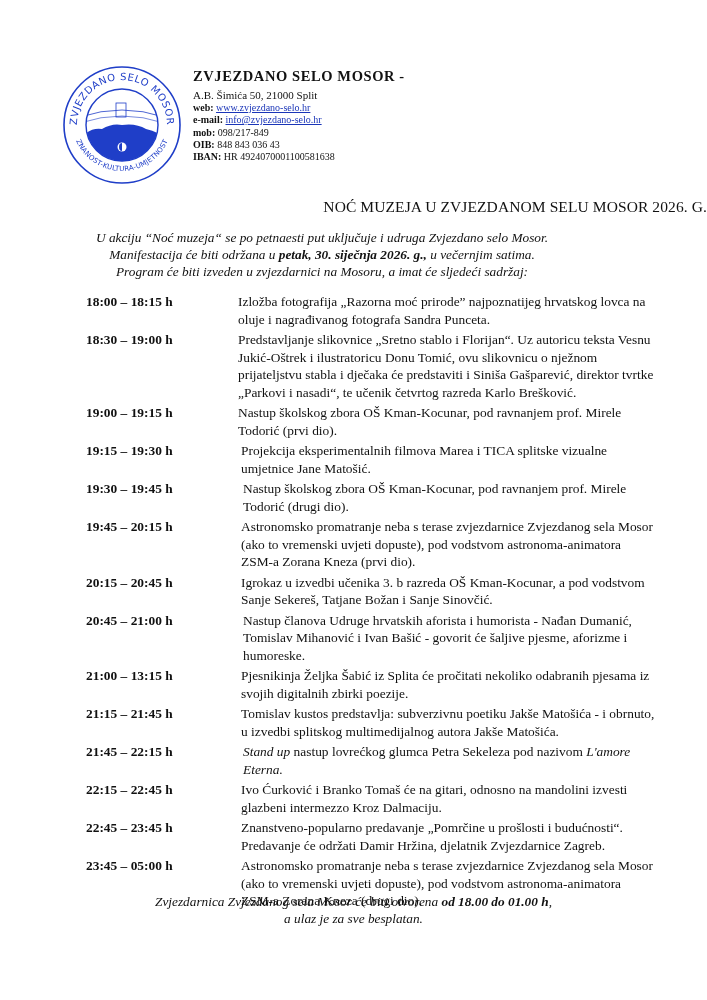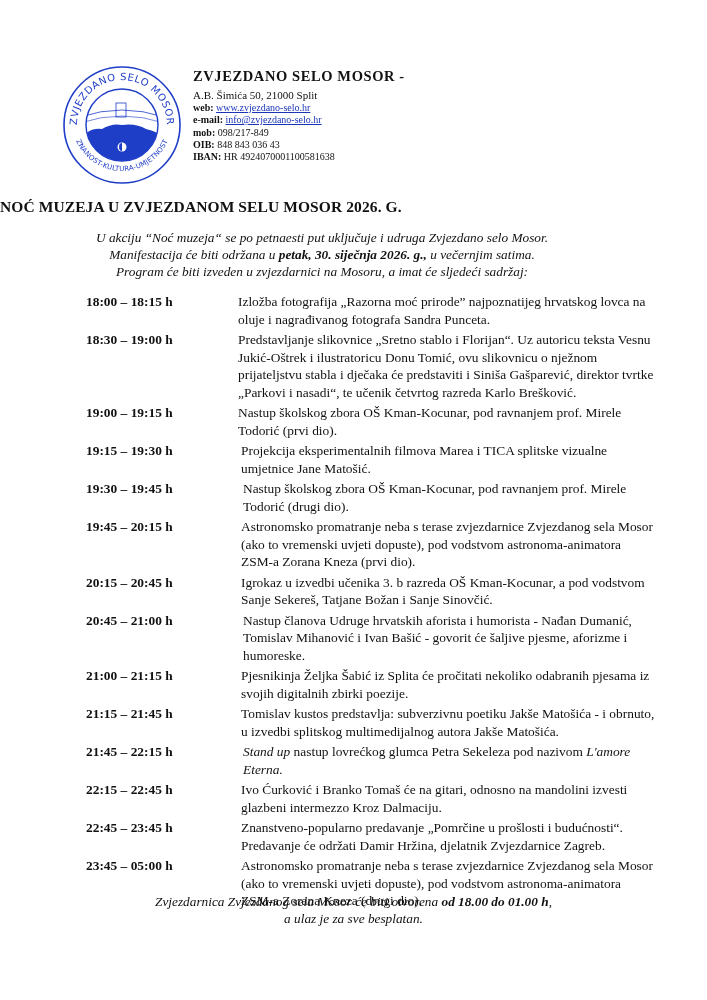--- a/index.html
+++ b/index.html
@@ -56,22 +56,22 @@
     }
     .contact a {
       color: #1a35b8;
       text-decoration: underline;
     }
     .title {
       position: absolute;
       left: 0;
       width: 707px;
       top: 198px;
-      text-align: left;
-      font-weight: bold;
+      text-align: right;
+      font-weight: normal;
       font-size: 15.5px;
       letter-spacing: 0.1px;
       margin: 0;
     }
     .intro {
       position: absolute;
       left: 0;
       width: 644px;
       top: 229px;
       text-align: center;
@@ -209,21 +209,21 @@
   </div>
   <div class="row">
     <div class="time">20:15 – 20:45 h</div>
     <div class="desc shift1">Igrokaz u izvedbi učenika 3. b razreda OŠ Kman-Kocunar, a pod vodstvom Sanje Sekereš, Tatjane Božan i Sanje Sinovčić.</div>
   </div>
   <div class="row">
     <div class="time">20:45 – 21:00 h</div>
     <div class="desc shift2">Nastup članova Udruge hrvatskih aforista i humorista - Nađan Dumanić, Tomislav Mihanović i Ivan Bašić - govorit će šaljive pjesme, aforizme i humoreske.</div>
   </div>
   <div class="row">
-    <div class="time">21:00 – 21:15 h</div>
+    <div class="time">21:00 – 13:15 h</div>
     <div class="desc shift1">Pjesnikinja Željka Šabić iz Splita će pročitati nekoliko odabranih pjesama iz svojih digitalnih zbirki poezije.</div>
   </div>
   <div class="row">
     <div class="time">21:15 – 21:45 h</div>
     <div class="desc shift1">Tomislav kustos predstavlja: subverzivnu poetiku Jakše Matošića - i obrnuto, u izvedbi splitskog multimedijalnog autora Jakše Matošića.</div>
   </div>
   <div class="row">
     <div class="time">21:45 – 22:15 h</div>
     <div class="desc shift2"><i>Stand up</i><span> nastup lovrećkog glumca Petra Sekeleza pod nazivom </span><i>L'amore Eterna.</i></div>
   </div>

